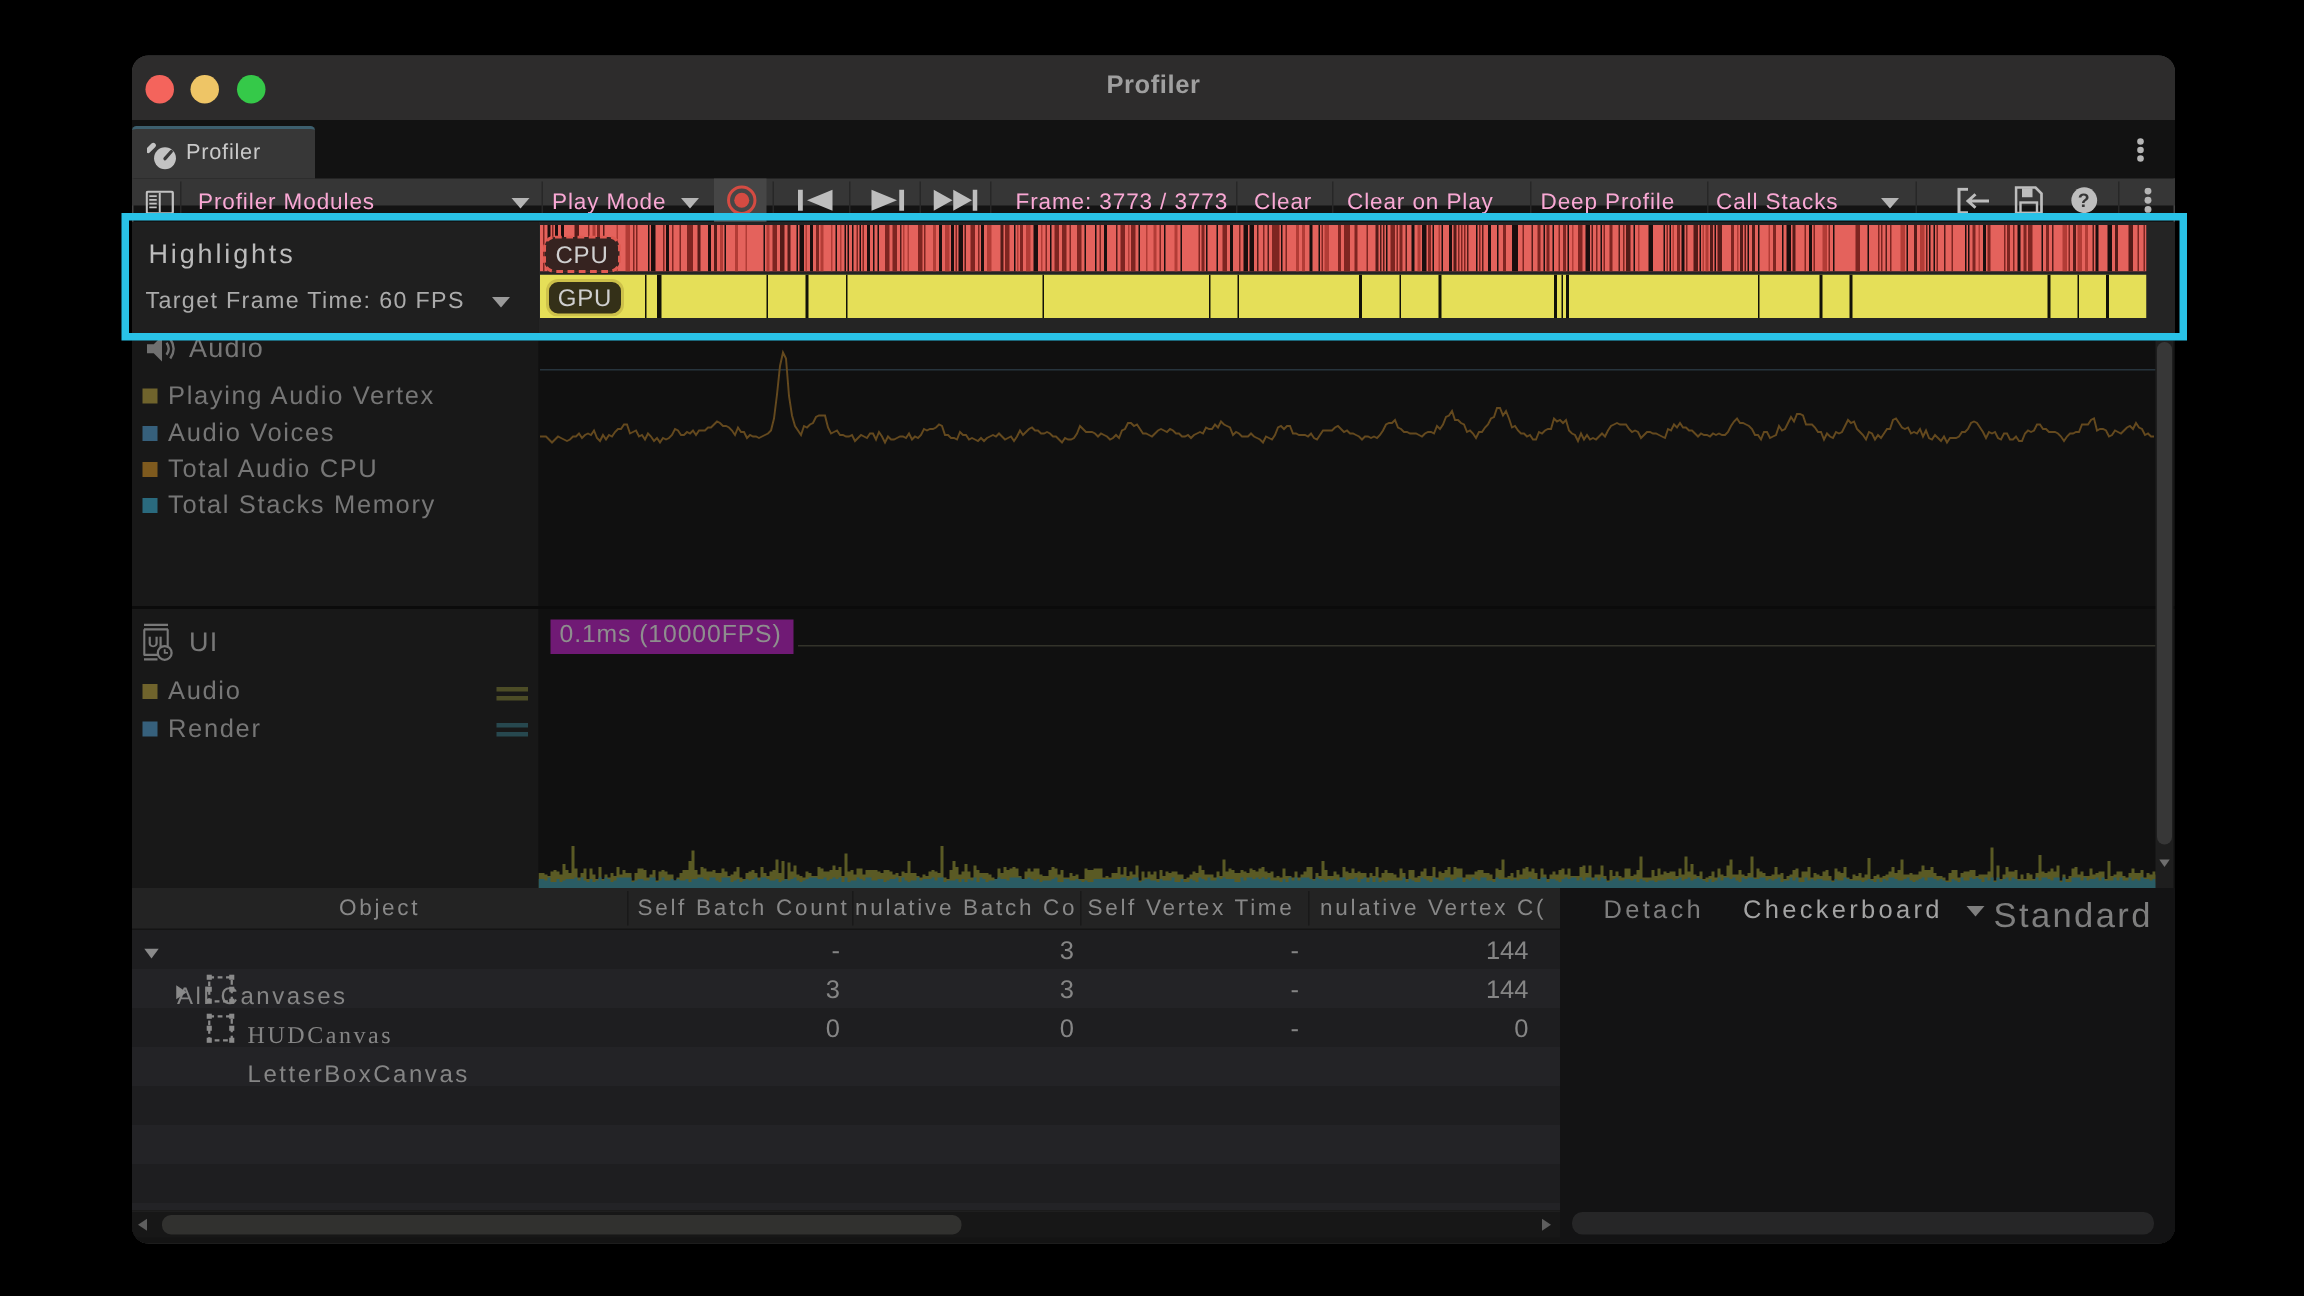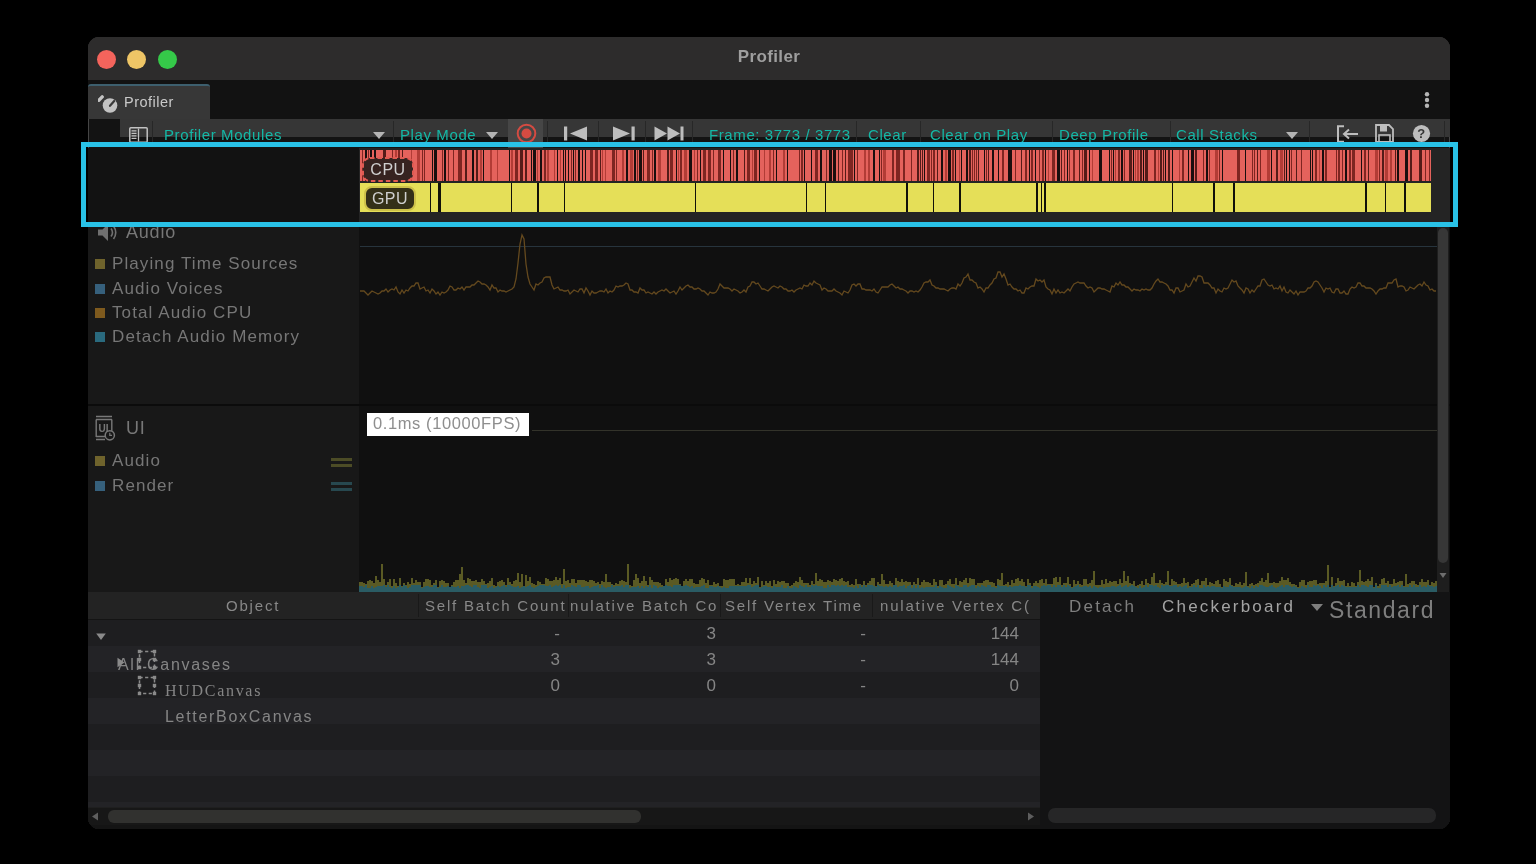--- a/index.html
+++ b/index.html
@@ -8,21 +8,21 @@
   background:#131313; border-radius:11px; overflow:hidden; outline:1px solid #454545; outline-offset:-1px; }
 #titlebar { position:absolute; left:0; top:0; width:100%; height:43px; background:#2d2c2c; }
 .light { position:absolute; top:13px; width:19px; height:19px; border-radius:50%; }
 #title { position:absolute; top:10px; width:100%; text-align:center; color:#9f9f9f;
   font-size:17px; font-weight:bold; letter-spacing:0.4px; }
 #tabrow { position:absolute; left:0; top:43px; width:100%; height:39px; background:#121212; }
 #tab { position:absolute; left:0; top:4px; width:122px; height:35px; background:#373737;
   border-top:2px solid #3d5f6e; border-radius:3px 3px 0 0; color:#c9c9c9; font-size:14.5px; letter-spacing:0.5px; }
 #tab span { position:absolute; left:36px; top:8px; }
 #toolbar { position:absolute; left:0; top:82px; width:100%; height:18px; background:#363636;
-  color:#14b8a6; font-size:15px; letter-spacing:0.6px;margin-left:32px; }
+  color:#f9a8d4; font-size:15px; letter-spacing:0.6px; }
 .titem { position:absolute; top:7px; white-space:nowrap; }
 .tsep { position:absolute; top:2px; width:1px; height:25px; background:#272727; }
 .arr { display:inline-block; width:0; height:0; border-left:6px solid transparent;
   border-right:6px solid transparent; border-top:7px solid #b4b4b4; }
 #content { position:absolute; left:0; top:111px; width:100%; height:681px; background:#121212; }
 #hl-left { position:absolute; left:0; top:111px; width:271px; height:75px; background:#1f1f1f; }
 #hl-right { position:absolute; left:271px; top:111px; width:1091px; height:75px; background:#242424; }
 .mleft { position:absolute; left:0; width:271px; background:#181818; }
 .mchart { position:absolute; left:271px; width:1091px; background:#101010; }
 .legsq { position:absolute; left:7px; width:10px; height:10px; }
@@ -116,20 +116,25 @@
       <text x="9.5" y="13.8" font-size="13" font-weight="bold" fill="#363636" text-anchor="middle" font-family="Liberation Sans">?</text>
     </svg>
     <div class="tsep" style="left:1324px"></div>
     <svg class="abs" style="left:1339px; top:6px" width="10" height="17" viewBox="0 0 10 17">
       <circle cx="5" cy="2.4" r="2.3" fill="#b5b5b5"></circle>
         <circle cx="5" cy="8.5" r="2.3" fill="#b5b5b5"></circle>
         <circle cx="5" cy="14.6" r="2.3" fill="#b5b5b5"></circle>
     </svg>
   </div>
   <div id="content"></div>
+  <div id="hl-left">
+    <div class="abs" style="left:11px; top:11px; color:#bcbcbc; font-size:18px; letter-spacing:1.9px;">Highlights</div>
+    <div class="abs" style="left:9px; top:44px; color:#ababab; font-size:15.5px; letter-spacing:0.9px;">Target Frame Time: 60 FPS</div>
+    <span class="arr abs" style="left:240px; top:50px; border-top-color:#9a9a9a;"></span>
+  </div>
   <div id="hl-right">
     <div class="abs" style="left:1px; top:2px;"><svg width="1071" height="31">
           <rect width="1071" height="31" fill="#e4625c"></rect>
           <path d="M5 0h2v31h-2zM10 0h2v31h-2zM14 0h2v31h-2zM72 0h1v31h-1zM74 0h3v31h-3zM84 0h2v31h-2zM112 0h2v31h-2zM123 0h1v31h-1zM149 0h1v31h-1zM171 0h1v31h-1zM173 0h3v31h-3zM180 0h2v31h-2zM197 0h1v31h-1zM203 0h1v31h-1zM205 0h1v31h-1zM208 0h1v31h-1zM213 0h1v31h-1zM218 0h2v31h-2zM222 0h1v31h-1zM225 0h1v31h-1zM266 0h2v31h-2zM274 0h2v31h-2zM279 0h3v31h-3zM294 0h2v31h-2zM316 0h1v31h-1zM329 0h3v31h-3zM340 0h1v31h-1zM363 0h1v31h-1zM370 0h1v31h-1zM376 0h2v31h-2zM399 0h1v31h-1zM416 0h1v31h-1zM427 0h1v31h-1zM444 0h1v31h-1zM451 0h1v31h-1zM460 0h2v31h-2zM469 0h3v31h-3zM473 0h3v31h-3zM494 0h1v31h-1zM513 0h2v31h-2zM519 0h1v31h-1zM564 0h1v31h-1zM581 0h2v31h-2zM588 0h3v31h-3zM595 0h1v31h-1zM601 0h1v31h-1zM606 0h2v31h-2zM624 0h1v31h-1zM632 0h2v31h-2zM638 0h1v31h-1zM648 0h4v31h-4zM669 0h1v31h-1zM675 0h1v31h-1zM685 0h1v31h-1zM697 0h3v31h-3zM707 0h1v31h-1zM729 0h1v31h-1zM739 0h3v31h-3zM749 0h1v31h-1zM753 0h1v31h-1zM761 0h2v31h-2zM773 0h1v31h-1zM783 0h1v31h-1zM805 0h1v31h-1zM812 0h1v31h-1zM828 0h1v31h-1zM831 0h3v31h-3zM846 0h2v31h-2zM862 0h1v31h-1zM885 0h1v31h-1zM911 0h1v31h-1zM926 0h1v31h-1zM929 0h1v31h-1zM950 0h1v31h-1zM952 0h1v31h-1zM962 0h2v31h-2zM985 0h2v31h-2zM1001 0h1v31h-1zM1037 0h2v31h-2zM1045 0h3v31h-3z" fill="#1a0e0e"></path>
           <path d="M2 0h1v31h-1zM8 0h1v31h-1zM32 0h1v31h-1zM38 0h2v31h-2zM62 0h1v31h-1zM64 0h1v31h-1zM82 0h1v31h-1zM88 0h1v31h-1zM93 0h1v31h-1zM98 0h4v31h-4zM155 0h3v31h-3zM184 0h2v31h-2zM211 0h1v31h-1zM215 0h1v31h-1zM230 0h3v31h-3zM235 0h3v31h-3zM252 0h3v31h-3zM256 0h1v31h-1zM277 0h1v31h-1zM287 0h3v31h-3zM292 0h1v31h-1zM310 0h3v31h-3zM320 0h2v31h-2zM337 0h1v31h-1zM343 0h3v31h-3zM348 0h3v31h-3zM353 0h1v31h-1zM358 0h3v31h-3zM373 0h1v31h-1zM387 0h3v31h-3zM394 0h3v31h-3zM413 0h1v31h-1zM439 0h1v31h-1zM441 0h2v31h-2zM455 0h3v31h-3zM466 0h1v31h-1zM482 0h1v31h-1zM488 0h5v31h-5zM497 0h1v31h-1zM521 0h1v31h-1zM532 0h2v31h-2zM536 0h4v31h-4zM543 0h2v31h-2zM551 0h1v31h-1zM567 0h3v31h-3zM571 0h1v31h-1zM573 0h2v31h-2zM592 0h2v31h-2zM612 0h1v31h-1zM614 0h1v31h-1zM616 0h1v31h-1zM626 0h1v31h-1zM642 0h2v31h-2zM655 0h1v31h-1zM665 0h2v31h-2zM671 0h2v31h-2zM679 0h1v31h-1zM682 0h2v31h-2zM692 0h3v31h-3zM704 0h1v31h-1zM709 0h1v31h-1zM713 0h2v31h-2zM722 0h1v31h-1zM751 0h1v31h-1zM758 0h2v31h-2zM764 0h1v31h-1zM794 0h2v31h-2zM822 0h2v31h-2zM843 0h1v31h-1zM849 0h1v31h-1zM859 0h1v31h-1zM877 0h3v31h-3zM892 0h1v31h-1zM894 0h1v31h-1zM900 0h1v31h-1zM931 0h1v31h-1zM941 0h1v31h-1zM955 0h2v31h-2zM965 0h2v31h-2zM976 0h1v31h-1zM978 0h2v31h-2zM982 0h1v31h-1zM989 0h2v31h-2zM992 0h3v31h-3zM1004 0h2v31h-2zM1019 0h1v31h-1zM1065 0h1v31h-1zM1069 0h1v31h-1z" fill="#7e2521"></path>
           <path d="M23 0h3v31h-3zM42 0h1v31h-1zM105 0h2v31h-2zM116 0h2v31h-2zM160 0h3v31h-3zM165 0h2v31h-2zM240 0h1v31h-1zM283 0h1v31h-1zM307 0h2v31h-2zM384 0h1v31h-1zM478 0h1v31h-1zM485 0h1v31h-1zM557 0h2v31h-2zM560 0h1v31h-1zM562 0h1v31h-1zM577 0h1v31h-1zM609 0h2v31h-2zM618 0h1v31h-1zM628 0h1v31h-1zM661 0h1v31h-1zM701 0h1v31h-1zM719 0h1v31h-1zM724 0h3v31h-3zM769 0h3v31h-3zM780 0h2v31h-2zM785 0h3v31h-3zM800 0h2v31h-2zM803 0h1v31h-1zM808 0h2v31h-2zM835 0h2v31h-2zM897 0h1v31h-1zM916 0h2v31h-2zM924 0h1v31h-1zM936 0h1v31h-1zM1008 0h1v31h-1zM1022 0h2v31h-2zM1035 0h1v31h-1zM1050 0h2v31h-2zM1059 0h3v31h-3z" fill="#541b18"></path>
           <path d="M35 0h2v31h-2zM51 0h1v31h-1zM57 0h3v31h-3zM120 0h2v31h-2zM130 0h2v31h-2zM137 0h1v31h-1zM151 0h2v31h-2zM177 0h1v31h-1zM187 0h2v31h-2zM194 0h1v31h-1zM200 0h1v31h-1zM242 0h1v31h-1zM245 0h1v31h-1zM262 0h2v31h-2zM270 0h3v31h-3zM298 0h3v31h-3zM318 0h1v31h-1zM324 0h3v31h-3zM334 0h1v31h-1zM392 0h1v31h-1zM404 0h1v31h-1zM409 0h2v31h-2zM423 0h2v31h-2zM504 0h2v31h-2zM508 0h2v31h-2zM523 0h3v31h-3zM585 0h2v31h-2zM599 0h1v31h-1zM688 0h1v31h-1zM732 0h1v31h-1zM755 0h1v31h-1zM775 0h1v31h-1zM777 0h2v31h-2zM798 0h1v31h-1zM819 0h1v31h-1zM855 0h3v31h-3zM907 0h3v31h-3zM920 0h3v31h-3zM959 0h1v31h-1zM1015 0h3v31h-3zM1025 0h3v31h-3zM1030 0h2v31h-2z" fill="#b23c36"></path>
         </svg></div>
     <div class="abs" style="left:1px; top:35px;"><svg width="1071" height="29">
           <rect width="1071" height="29" fill="#e5df58"></rect>
@@ -144,27 +149,27 @@
       <text x="26" y="18" font-size="16" fill="#cfcfcf" text-anchor="middle" font-family="Liberation Sans" letter-spacing="0.5">GPU</text>
     </svg>
   </div>
   <div class="mleft" style="top:190px; height:177px;">
     <svg class="abs" style="left:8px; top:-4px" width="21" height="19" viewBox="0 0 21 19">
       <path d="M2 6.5 H6.5 L12 1 V18 L6.5 12.5 H2 z" fill="#707070"></path>
       <path d="M15 5.5 Q18 9.5 15 13.5 M17.5 3 Q22 9.5 17.5 16" stroke="#707070" stroke-width="1.6" fill="none"></path>
     </svg>
     <div class="mtitle" style="left:38px; top:-5px;">Audio</div>
     <div class="legsq" style="top:32px; background:#6f632c;"></div>
-      <div class="legtx" style="top:27px;">Playing Time Sources</div>
+      <div class="legtx" style="top:27px;">Playing Audio Vertex</div>
     <div class="legsq" style="top:57px; background:#36607c;"></div>
       <div class="legtx" style="top:52px;">Audio Voices</div>
     <div class="legsq" style="top:81px; background:#7e5a1e;"></div>
       <div class="legtx" style="top:76px;">Total Audio CPU</div>
     <div class="legsq" style="top:105px; background:#2a6a7e;"></div>
-      <div class="legtx" style="top:100px;">Detach Audio Memory</div>
+      <div class="legtx" style="top:100px;">Total Stacks Memory</div>
   </div>
   <div class="mchart" style="top:190px; height:177px;">
     <div class="abs" style="left:1px; top:19px; width:1077px; height:1px; background:#27343d;"></div>
     <div class="abs" style="left:1px; top:0;"><svg width="1076" height="177">
           <path d="M0 64L2 64L4 64L6 66L8 68L10 66L12 64L14 65L16 66L18 67L20 66L22 64L24 64L26 62L28 65L30 63L32 62L34 63L36 60L38 65L40 67L42 63L44 66L46 63L48 64L50 61L52 59L54 59L56 56L58 56L60 62L62 61L64 60L66 64L68 63L70 66L72 62L74 64L76 67L78 65L80 68L82 65L84 66L86 65L88 63L90 59L92 60L94 63L96 63L98 61L100 62L102 60L104 63L106 60L108 60L110 60L112 58L114 58L116 56L118 54L120 55L122 57L124 57L126 58L128 60L130 63L132 58L134 61L136 61L138 65L140 63L142 64L144 64L146 65L148 64L150 63L152 62L154 60L156 52L158 36L160 17L162 8L164 12L166 37L168 50L170 57L172 60L174 63L176 57L178 58L180 56L182 55L184 51L186 50L188 50L190 50L192 58L194 62L196 61L198 60L200 63L202 63L204 64L206 64L208 63L210 67L212 65L214 63L216 64L218 65L220 62L222 62L224 66L226 61L228 64L230 68L232 64L234 66L236 66L238 65L240 64L242 64L244 65L246 62L248 66L250 64L252 65L254 63L256 59L258 60L260 59L262 59L264 58L266 56L268 57L270 63L272 63L274 65L276 65L278 66L280 61L282 63L284 63L286 66L288 65L290 66L292 67L294 65L296 67L298 65L300 64L302 63L304 64L306 62L308 64L310 66L312 65L314 64L316 67L318 64L320 60L322 63L324 61L326 59L328 58L330 60L332 60L334 62L336 62L338 61L340 62L342 64L344 64L346 66L348 68L350 65L352 66L354 66L356 65L358 62L360 57L362 59L364 61L366 61L368 61L370 62L372 64L374 62L376 63L378 64L380 66L382 65L384 63L386 65L388 60L390 59L392 55L394 55L396 57L398 56L400 59L402 62L404 62L406 63L408 64L410 62L412 60L414 59L416 60L418 61L420 59L422 60L424 62L426 62L428 64L430 64L432 63L434 65L436 63L438 62L440 61L442 62L444 58L446 59L448 59L450 56L452 58L454 54L456 56L458 57L460 58L462 63L464 61L466 62L468 64L470 64L472 64L474 62L476 64L478 65L480 66L482 68L484 64L486 65L488 66L490 63L492 58L494 57L496 59L498 57L500 57L502 62L504 62L506 63L508 63L510 63L512 64L514 62L516 65L518 66L520 63L522 60L524 60L526 60L528 60L530 58L532 57L534 59L536 61L538 60L540 62L542 62L544 63L546 64L548 66L550 64L552 64L554 65L556 64L558 65L560 63L562 60L564 56L566 55L568 55L570 53L572 58L574 59L576 61L578 61L580 62L582 62L584 62L586 63L588 64L590 62L592 61L594 61L596 62L598 57L600 59L602 56L604 51L606 50L608 47L610 53L612 53L614 55L616 56L618 61L620 60L622 62L624 65L626 61L628 61L630 58L632 56L634 52L636 51L638 45L640 45L642 50L644 47L646 52L648 58L650 57L652 60L654 62L656 62L658 64L660 63L662 66L664 66L666 61L668 62L670 60L672 59L674 59L676 52L678 54L680 53L682 55L684 53L686 60L688 62L690 63L692 67L694 62L696 66L698 63L700 66L702 65L704 66L706 64L708 62L710 64L712 60L714 57L716 56L718 55L720 56L722 56L724 56L726 59L728 61L730 60L732 61L734 65L736 63L738 61L740 61L742 62L744 62L746 63L748 64L750 65L752 59L754 60L756 56L758 58L760 55L762 58L764 58L766 60L768 60L770 62L772 64L774 62L776 63L778 63L780 64L782 62L784 63L786 62L788 63L790 63L792 61L794 57L796 54L798 52L800 55L802 55L804 56L806 57L808 59L810 63L812 63L814 66L816 61L818 61L820 65L822 64L824 63L826 57L828 60L830 59L832 55L834 51L836 54L838 49L840 49L842 50L844 56L846 56L848 56L850 58L852 61L854 61L856 66L858 62L860 64L862 65L864 61L866 62L868 61L870 57L872 53L874 55L876 54L878 59L880 61L882 63L884 66L886 61L888 62L890 66L892 63L894 65L896 62L898 59L900 59L902 53L904 52L906 55L908 58L910 59L912 58L914 62L916 61L918 62L920 59L922 64L924 60L926 65L928 66L930 63L932 65L934 67L936 64L938 68L940 65L942 65L944 65L946 64L948 61L950 61L952 59L954 55L956 54L958 55L960 58L962 61L964 65L966 61L968 62L970 61L972 65L974 66L976 62L978 62L980 66L982 66L984 64L986 67L988 67L990 62L992 60L994 61L996 60L998 56L1000 56L1002 59L1004 59L1006 61L1008 61L1010 61L1012 62L1014 64L1016 67L1018 64L1020 62L1022 62L1024 61L1026 61L1028 56L1030 56L1032 56L1034 53L1036 52L1038 60L1040 59L1042 59L1044 60L1046 64L1048 63L1050 60L1052 61L1054 62L1056 60L1058 58L1060 57L1062 59L1064 55L1066 58L1068 59L1070 63L1072 62L1074 64L1076 64" fill="none" stroke="#64491e" stroke-width="1.3"></path>
         </svg></div>
   </div>
   <div class="abs" style="left:0; top:367px; width:1362px; height:2px; background:#0b0b0b;"></div>
   <div class="mleft" style="top:369px; height:186px;">
     <svg class="abs" style="left:7px; top:9px" width="21" height="26" viewBox="0 0 21 26">
@@ -179,21 +184,21 @@
       <div class="legtx" style="top:45px;">Audio</div>
     <div class="legsq" style="top:75px; background:#36607c;"></div>
       <div class="legtx" style="top:70px;">Render</div>
     <div class="abs" style="left:243px; top:52px; width:21px; height:2.5px; background:#4c4c26;"></div>
     <div class="abs" style="left:243px; top:58px; width:21px; height:2.5px; background:#4c4c26;"></div>
     <div class="abs" style="left:243px; top:76px; width:21px; height:2.5px; background:#27484f;"></div>
     <div class="abs" style="left:243px; top:82px; width:21px; height:2.5px; background:#27484f;"></div>
   </div>
   <div class="mchart" style="top:369px; height:186px;">
     <div class="abs" style="left:173px; top:24px; width:905px; height:1px; background:#33332a;"></div>
-    <div class="abs" style="left:8px; top:7px; background:#ffffff; color:#8e8e8e; font-size:16.5px; letter-spacing:0.6px; padding:1px 8px 3px 6px;">0.1ms (10000FPS)</div>
+    <div class="abs" style="left:8px; top:7px; background:#701a75; color:#8e8e8e; font-size:16.5px; letter-spacing:0.6px; padding:1px 8px 3px 6px;">0.1ms (10000FPS)</div>
     <div class="abs" style="left:0; top:146px;"><svg width="1079" height="40">
           <path d="M0 40L0 30L2 30L2 30L4 30L4 31L6 31L6 32L8 32L8 29L10 29L10 28L12 28L12 29L14 29L14 31L16 31L16 24L18 24L18 28L20 28L20 30L22 30L22 12L24 12L24 27L26 27L26 33L28 33L28 30L30 30L30 27L32 27L32 34L34 34L34 27L36 27L36 31L38 31L38 34L40 34L40 26L42 26L42 34L44 34L44 31L46 31L46 33L48 33L48 30L50 30L50 32L52 32L52 26L54 26L54 31L56 31L56 28L58 28L58 30L60 30L60 30L62 30L62 35L64 35L64 30L66 30L66 27L68 27L68 27L70 27L70 28L72 28L72 33L74 33L74 31L76 31L76 28L78 28L78 35L80 35L80 29L82 29L82 28L84 28L84 29L86 29L86 31L88 31L88 31L90 31L90 35L92 35L92 33L94 33L94 30L96 30L96 28L98 28L98 28L100 28L100 22L102 22L102 15L104 15L104 28L106 28L106 31L108 31L108 26L110 26L110 27L112 27L112 29L114 29L114 29L116 29L116 28L118 28L118 30L120 30L120 30L122 30L122 27L124 27L124 29L126 29L126 32L128 32L128 31L130 31L130 29L132 29L132 26L134 26L134 33L136 33L136 34L138 34L138 30L140 30L140 29L142 29L142 28L144 28L144 30L146 30L146 33L148 33L148 26L150 26L150 30L152 30L152 32L154 32L154 29L156 29L156 28L158 28L158 21L160 21L160 30L162 30L162 22L164 22L164 34L166 34L166 23L168 23L168 29L170 29L170 25L172 25L172 31L174 31L174 32L176 32L176 33L178 33L178 29L180 29L180 30L182 30L182 32L184 32L184 32L186 32L186 26L188 26L188 27L190 27L190 29L192 29L192 29L194 29L194 28L196 28L196 25L198 25L198 28L200 28L200 26L202 26L202 32L204 32L204 17L206 17L206 29L208 29L208 28L210 28L210 31L212 31L212 27L214 27L214 27L216 27L216 31L218 31L218 28L220 28L220 28L222 28L222 28L224 28L224 28L226 28L226 29L228 29L228 30L230 30L230 28L232 28L232 28L234 28L234 29L236 29L236 31L238 31L238 30L240 30L240 32L242 32L242 29L244 29L244 30L246 30L246 22L248 22L248 30L250 30L250 30L252 30L252 32L254 32L254 33L256 33L256 31L258 31L258 32L260 32L260 29L262 29L262 28L264 28L264 29L266 29L266 30L268 30L268 12L270 12L270 33L272 33L272 34L274 34L274 28L276 28L276 22L278 22L278 26L280 26L280 31L282 31L282 29L284 29L284 24L286 24L286 29L288 29L288 33L290 33L290 25L292 25L292 28L294 28L294 30L296 30L296 30L298 30L298 30L300 30L300 31L302 31L302 33L304 33L304 34L306 34L306 27L308 27L308 30L310 30L310 26L312 26L312 28L314 28L314 27L316 27L316 26L318 26L318 27L320 27L320 32L322 32L322 34L324 34L324 29L326 29L326 27L328 27L328 29L330 29L330 27L332 27L332 27L334 27L334 31L336 31L336 32L338 32L338 32L340 32L340 28L342 28L342 26L344 26L344 27L346 27L346 31L348 31L348 28L350 28L350 33L352 33L352 33L354 33L354 30L356 30L356 32L358 32L358 31L360 31L360 34L362 34L362 34L364 34L364 27L366 27L366 28L368 28L368 28L370 28L370 27L372 27L372 27L374 27L374 27L376 27L376 33L378 33L378 32L380 32L380 33L382 33L382 30L384 30L384 30L386 30L386 26L388 26L388 31L390 31L390 26L392 26L392 32L394 32L394 29L396 29L396 31L398 31L398 25L400 25L400 35L402 35L402 29L404 29L404 33L406 33L406 29L408 29L408 31L410 31L410 29L412 29L412 34L414 34L414 28L416 28L416 32L418 32L418 29L420 29L420 30L422 30L422 29L424 29L424 29L426 29L426 31L428 31L428 31L430 31L430 34L432 34L432 33L434 33L434 31L436 31L436 29L438 29L438 30L440 30L440 25L442 25L442 28L444 28L444 31L446 31L446 31L448 31L448 31L450 31L450 33L452 33L452 29L454 29L454 32L456 32L456 21L458 21L458 29L460 29L460 27L462 27L462 28L464 28L464 30L466 30L466 30L468 30L468 28L470 28L470 29L472 29L472 30L474 30L474 27L476 27L476 28L478 28L478 29L480 29L480 27L482 27L482 26L484 26L484 29L486 29L486 30L488 30L488 29L490 29L490 33L492 33L492 32L494 32L494 33L496 33L496 27L498 27L498 32L500 32L500 32L502 32L502 33L504 33L504 29L506 29L506 33L508 33L508 31L510 31L510 29L512 29L512 26L514 26L514 26L516 26L516 34L518 34L518 30L520 30L520 32L522 32L522 22L524 22L524 28L526 28L526 32L528 32L528 32L530 32L530 29L532 29L532 31L534 31L534 33L536 33L536 26L538 26L538 29L540 29L540 30L542 30L542 27L544 27L544 30L546 30L546 29L548 29L548 30L550 30L550 30L552 30L552 33L554 33L554 30L556 30L556 32L558 32L558 26L560 26L560 33L562 33L562 30L564 30L564 28L566 28L566 30L568 30L568 30L570 30L570 31L572 31L572 33L574 33L574 27L576 27L576 30L578 30L578 34L580 34L580 28L582 28L582 28L584 28L584 33L586 33L586 32L588 32L588 29L590 29L590 27L592 27L592 32L594 32L594 32L596 32L596 26L598 26L598 33L600 33L600 29L602 29L602 30L604 30L604 28L606 28L606 26L608 26L608 31L610 31L610 26L612 26L612 27L614 27L614 27L616 27L616 33L618 33L618 31L620 31L620 31L622 31L622 31L624 31L624 29L626 29L626 28L628 28L628 28L630 28L630 30L632 30L632 30L634 30L634 31L636 31L636 34L638 34L638 27L640 27L640 28L642 28L642 21L644 21L644 33L646 33L646 32L648 32L648 30L650 30L650 33L652 33L652 28L654 28L654 31L656 31L656 27L658 27L658 26L660 26L660 29L662 29L662 27L664 27L664 30L666 30L666 34L668 34L668 27L670 27L670 31L672 31L672 34L674 34L674 31L676 31L676 29L678 29L678 31L680 31L680 28L682 28L682 27L684 27L684 31L686 31L686 27L688 27L688 32L690 32L690 32L692 32L692 32L694 32L694 26L696 26L696 25L698 25L698 30L700 30L700 25L702 25L702 33L704 33L704 31L706 31L706 31L708 31L708 25L710 25L710 32L712 32L712 35L714 35L714 28L716 28L716 32L718 32L718 29L720 29L720 32L722 32L722 33L724 33L724 27L726 27L726 27L728 27L728 32L730 32L730 31L732 31L732 28L734 28L734 19L736 19L736 33L738 33L738 33L740 33L740 33L742 33L742 28L744 28L744 32L746 32L746 27L748 27L748 31L750 31L750 29L752 29L752 30L754 30L754 29L756 29L756 29L758 29L758 32L760 32L760 27L762 27L762 31L764 31L764 19L766 19L766 29L768 29L768 24L770 24L770 31L772 31L772 32L774 32L774 29L776 29L776 34L778 34L778 33L780 33L780 32L782 32L782 29L784 29L784 33L786 33L786 27L788 27L788 31L790 31L790 32L792 32L792 25L794 25L794 21L796 21L796 31L798 31L798 31L800 31L800 28L802 28L802 31L804 31L804 32L806 32L806 30L808 30L808 19L810 19L810 33L812 33L812 27L814 27L814 29L816 29L816 30L818 30L818 32L820 32L820 32L822 32L822 31L824 31L824 26L826 26L826 31L828 31L828 30L830 30L830 34L832 34L832 32L834 32L834 31L836 31L836 28L838 28L838 27L840 27L840 33L842 33L842 29L844 29L844 29L846 29L846 26L848 26L848 33L850 33L850 30L852 30L852 31L854 31L854 32L856 32L856 29L858 29L858 28L860 28L860 32L862 32L862 35L864 35L864 27L866 27L866 29L868 29L868 30L870 30L870 26L872 26L872 33L874 33L874 34L876 34L876 31L878 31L878 32L880 32L880 30L882 30L882 33L884 33L884 31L886 31L886 20L888 20L888 34L890 34L890 32L892 32L892 31L894 31L894 33L896 33L896 32L898 32L898 31L900 31L900 29L902 29L902 26L904 26L904 30L906 30L906 28L908 28L908 21L910 21L910 31L912 31L912 31L914 31L914 30L916 30L916 31L918 31L918 31L920 31L920 29L922 29L922 25L924 25L924 28L926 28L926 28L928 28L928 26L930 26L930 30L932 30L932 32L934 32L934 32L936 32L936 33L938 33L938 35L940 35L940 30L942 30L942 28L944 28L944 28L946 28L946 33L948 33L948 30L950 30L950 29L952 29L952 29L954 29L954 28L956 28L956 28L958 28L958 32L960 32L960 31L962 31L962 31L964 31L964 31L966 31L966 29L968 29L968 13L970 13L970 35L972 35L972 25L974 25L974 34L976 34L976 31L978 31L978 26L980 26L980 29L982 29L982 29L984 29L984 28L986 28L986 34L988 34L988 31L990 31L990 34L992 34L992 30L994 30L994 31L996 31L996 34L998 34L998 30L1000 30L1000 18L1002 18L1002 29L1004 29L1004 30L1006 30L1006 29L1008 29L1008 27L1010 27L1010 29L1012 29L1012 25L1014 25L1014 35L1016 35L1016 31L1018 31L1018 34L1020 34L1020 32L1022 32L1022 27L1024 27L1024 26L1026 26L1026 31L1028 31L1028 29L1030 29L1030 32L1032 32L1032 32L1034 32L1034 27L1036 27L1036 31L1038 31L1038 30L1040 30L1040 29L1042 29L1042 29L1044 29L1044 34L1046 34L1046 22L1048 22L1048 32L1050 32L1050 31L1052 31L1052 29L1054 29L1054 29L1056 29L1056 32L1058 32L1058 33L1060 33L1060 30L1062 30L1062 27L1064 27L1064 30L1066 30L1066 30L1068 30L1068 28L1070 28L1070 33L1072 33L1072 30L1074 30L1074 31L1076 31L1076 29L1078 29L1078 31L1080 31L1080 29L1082 29L1079 40z" fill="#5a5a24"></path>
           <path d="M0 40L0 34L2 34L2 34L4 34L4 35L6 35L6 33L8 33L8 36L10 36L10 36L12 36L12 34L14 34L14 36L16 36L16 35L18 35L18 34L20 34L20 34L22 34L22 34L24 34L24 33L26 33L26 35L28 35L28 33L30 33L30 35L32 35L32 36L34 36L34 34L36 34L36 36L38 36L38 35L40 35L40 33L42 33L42 35L44 35L44 33L46 33L46 34L48 34L48 36L50 36L50 35L52 35L52 33L54 33L54 33L56 33L56 33L58 33L58 33L60 33L60 33L62 33L62 36L64 36L64 35L66 35L66 34L68 34L68 34L70 34L70 35L72 35L72 35L74 35L74 33L76 33L76 33L78 33L78 36L80 36L80 35L82 35L82 33L84 33L84 35L86 35L86 35L88 35L88 34L90 34L90 35L92 35L92 34L94 34L94 35L96 35L96 35L98 35L98 34L100 34L100 36L102 36L102 34L104 34L104 34L106 34L106 33L108 33L108 33L110 33L110 34L112 34L112 35L114 35L114 33L116 33L116 33L118 33L118 35L120 35L120 36L122 36L122 33L124 33L124 33L126 33L126 33L128 33L128 36L130 36L130 35L132 35L132 34L134 34L134 36L136 36L136 35L138 35L138 34L140 34L140 35L142 35L142 34L144 34L144 33L146 33L146 35L148 35L148 33L150 33L150 33L152 33L152 34L154 34L154 35L156 35L156 35L158 35L158 34L160 34L160 36L162 36L162 35L164 35L164 34L166 34L166 35L168 35L168 34L170 34L170 33L172 33L172 35L174 35L174 36L176 36L176 35L178 35L178 34L180 34L180 33L182 33L182 33L184 33L184 33L186 33L186 34L188 34L188 34L190 34L190 33L192 33L192 35L194 35L194 34L196 34L196 33L198 33L198 34L200 34L200 33L202 33L202 36L204 36L204 33L206 33L206 36L208 36L208 35L210 35L210 35L212 35L212 33L214 33L214 34L216 34L216 35L218 35L218 33L220 33L220 33L222 33L222 35L224 35L224 35L226 35L226 34L228 34L228 34L230 34L230 36L232 36L232 35L234 35L234 34L236 34L236 34L238 34L238 33L240 33L240 36L242 36L242 33L244 33L244 35L246 35L246 36L248 36L248 35L250 35L250 35L252 35L252 33L254 33L254 35L256 35L256 34L258 34L258 34L260 34L260 34L262 34L262 33L264 33L264 35L266 35L266 33L268 33L268 33L270 33L270 36L272 36L272 35L274 35L274 35L276 35L276 35L278 35L278 34L280 34L280 36L282 36L282 34L284 34L284 36L286 36L286 34L288 34L288 35L290 35L290 33L292 33L292 36L294 36L294 33L296 33L296 34L298 34L298 36L300 36L300 35L302 35L302 35L304 35L304 34L306 34L306 33L308 33L308 34L310 34L310 34L312 34L312 35L314 35L314 33L316 33L316 33L318 33L318 33L320 33L320 33L322 33L322 34L324 34L324 34L326 34L326 33L328 33L328 34L330 34L330 35L332 35L332 34L334 34L334 36L336 36L336 35L338 35L338 35L340 35L340 35L342 35L342 34L344 34L344 33L346 33L346 36L348 36L348 36L350 36L350 34L352 34L352 34L354 34L354 35L356 35L356 35L358 35L358 34L360 34L360 35L362 35L362 36L364 36L364 35L366 35L366 36L368 36L368 36L370 36L370 34L372 34L372 34L374 34L374 34L376 34L376 34L378 34L378 34L380 34L380 34L382 34L382 34L384 34L384 34L386 34L386 34L388 34L388 33L390 33L390 33L392 33L392 35L394 35L394 34L396 34L396 33L398 33L398 33L400 33L400 36L402 36L402 35L404 35L404 34L406 34L406 34L408 34L408 35L410 35L410 35L412 35L412 36L414 36L414 34L416 34L416 35L418 35L418 35L420 35L420 35L422 35L422 33L424 33L424 36L426 36L426 36L428 36L428 34L430 34L430 36L432 36L432 36L434 36L434 34L436 34L436 35L438 35L438 36L440 36L440 33L442 33L442 34L444 34L444 35L446 35L446 33L448 33L448 35L450 35L450 35L452 35L452 33L454 33L454 34L456 34L456 33L458 33L458 34L460 34L460 34L462 34L462 34L464 34L464 36L466 36L466 36L468 36L468 33L470 33L470 35L472 35L472 33L474 33L474 33L476 33L476 34L478 34L478 33L480 33L480 34L482 34L482 33L484 33L484 34L486 34L486 33L488 33L488 35L490 35L490 35L492 35L492 35L494 35L494 36L496 36L496 34L498 34L498 36L500 36L500 33L502 33L502 35L504 35L504 33L506 33L506 35L508 35L508 33L510 33L510 33L512 33L512 33L514 33L514 34L516 34L516 35L518 35L518 33L520 33L520 34L522 34L522 34L524 34L524 35L526 35L526 34L528 34L528 35L530 35L530 34L532 34L532 35L534 35L534 33L536 33L536 33L538 33L538 35L540 35L540 34L542 34L542 34L544 34L544 33L546 33L546 36L548 36L548 34L550 34L550 33L552 33L552 36L554 36L554 33L556 33L556 36L558 36L558 33L560 33L560 36L562 36L562 35L564 35L564 36L566 36L566 35L568 35L568 35L570 35L570 35L572 35L572 35L574 35L574 35L576 35L576 33L578 33L578 36L580 36L580 34L582 34L582 35L584 35L584 36L586 36L586 36L588 36L588 33L590 33L590 34L592 34L592 35L594 35L594 36L596 36L596 33L598 33L598 34L600 34L600 35L602 35L602 35L604 35L604 33L606 33L606 33L608 33L608 35L610 35L610 34L612 34L612 33L614 33L614 33L616 33L616 36L618 36L618 34L620 34L620 35L622 35L622 33L624 33L624 34L626 34L626 35L628 35L628 33L630 33L630 33L632 33L632 35L634 35L634 35L636 35L636 36L638 36L638 33L640 33L640 34L642 34L642 34L644 34L644 34L646 34L646 34L648 34L648 35L650 35L650 34L652 34L652 35L654 35L654 34L656 34L656 34L658 34L658 34L660 34L660 33L662 33L662 34L664 34L664 34L666 34L666 35L668 35L668 33L670 33L670 33L672 33L672 36L674 36L674 34L676 34L676 34L678 34L678 35L680 35L680 36L682 36L682 34L684 34L684 33L686 33L686 34L688 34L688 33L690 33L690 33L692 33L692 35L694 35L694 33L696 33L696 35L698 35L698 33L700 33L700 33L702 33L702 35L704 35L704 33L706 33L706 35L708 35L708 33L710 33L710 34L712 34L712 36L714 36L714 35L716 35L716 34L718 34L718 33L720 33L720 35L722 35L722 35L724 35L724 34L726 34L726 34L728 34L728 35L730 35L730 34L732 34L732 36L734 36L734 34L736 34L736 35L738 35L738 36L740 36L740 35L742 35L742 35L744 35L744 36L746 36L746 35L748 35L748 35L750 35L750 35L752 35L752 34L754 34L754 34L756 34L756 35L758 35L758 34L760 34L760 33L762 33L762 35L764 35L764 34L766 34L766 33L768 33L768 35L770 35L770 34L772 34L772 33L774 33L774 34L776 34L776 35L778 35L778 36L780 36L780 34L782 34L782 36L784 36L784 35L786 35L786 33L788 33L788 35L790 35L790 33L792 33L792 33L794 33L794 34L796 34L796 33L798 33L798 35L800 35L800 36L802 36L802 33L804 33L804 34L806 34L806 33L808 33L808 33L810 33L810 34L812 34L812 34L814 34L814 33L816 33L816 33L818 33L818 35L820 35L820 34L822 34L822 35L824 35L824 34L826 34L826 33L828 33L828 36L830 36L830 35L832 35L832 35L834 35L834 33L836 33L836 35L838 35L838 33L840 33L840 36L842 36L842 36L844 36L844 33L846 33L846 35L848 35L848 34L850 34L850 35L852 35L852 34L854 34L854 34L856 34L856 35L858 35L858 35L860 35L860 35L862 35L862 36L864 36L864 34L866 34L866 35L868 35L868 35L870 35L870 33L872 33L872 34L874 34L874 35L876 35L876 35L878 35L878 35L880 35L880 35L882 35L882 36L884 36L884 35L886 35L886 34L888 34L888 35L890 35L890 36L892 36L892 34L894 34L894 36L896 36L896 34L898 34L898 35L900 35L900 33L902 33L902 33L904 33L904 34L906 34L906 35L908 35L908 35L910 35L910 34L912 34L912 33L914 33L914 35L916 35L916 36L918 36L918 35L920 35L920 34L922 34L922 33L924 33L924 35L926 35L926 33L928 33L928 33L930 33L930 34L932 34L932 35L934 35L934 34L936 34L936 35L938 35L938 36L940 36L940 36L942 36L942 34L944 34L944 35L946 35L946 36L948 36L948 33L950 33L950 35L952 35L952 35L954 35L954 33L956 33L956 34L958 34L958 33L960 33L960 34L962 34L962 36L964 36L964 33L966 33L966 35L968 35L968 33L970 33L970 36L972 36L972 33L974 33L974 35L976 35L976 34L978 34L978 33L980 33L980 35L982 35L982 33L984 33L984 34L986 34L986 35L988 35L988 35L990 35L990 35L992 35L992 35L994 35L994 35L996 35L996 35L998 35L998 33L1000 33L1000 35L1002 35L1002 33L1004 33L1004 33L1006 33L1006 34L1008 34L1008 35L1010 35L1010 33L1012 33L1012 33L1014 33L1014 36L1016 36L1016 33L1018 33L1018 36L1020 36L1020 36L1022 36L1022 33L1024 33L1024 33L1026 33L1026 33L1028 33L1028 35L1030 35L1030 33L1032 33L1032 35L1034 35L1034 34L1036 34L1036 34L1038 34L1038 33L1040 33L1040 35L1042 35L1042 33L1044 33L1044 35L1046 35L1046 35L1048 35L1048 35L1050 35L1050 33L1052 33L1052 35L1054 35L1054 33L1056 33L1056 35L1058 35L1058 35L1060 35L1060 33L1062 33L1062 35L1064 35L1064 34L1066 34L1066 35L1068 35L1068 33L1070 33L1070 34L1072 34L1072 34L1074 34L1074 35L1076 35L1076 34L1078 34L1078 36L1080 36L1080 34L1082 34L1079 40z" fill="#2a5c64"></path>
         </svg></div>
   </div>
   <div class="abs" style="left:1349px; top:190px; width:12px; height:365px; background:#1e1e1e;"></div>
   <div class="abs" style="left:1350px; top:191px; width:10px; height:335px; background:#373737; border-radius:5px;"></div>
   <svg class="abs" style="left:1350px; top:533px" width="10" height="10" viewBox="0 0 10 10">
       <path d="M1.5 3 L8.5 3 L5 8z" fill="#6e6e6e"></path>
     </svg>

